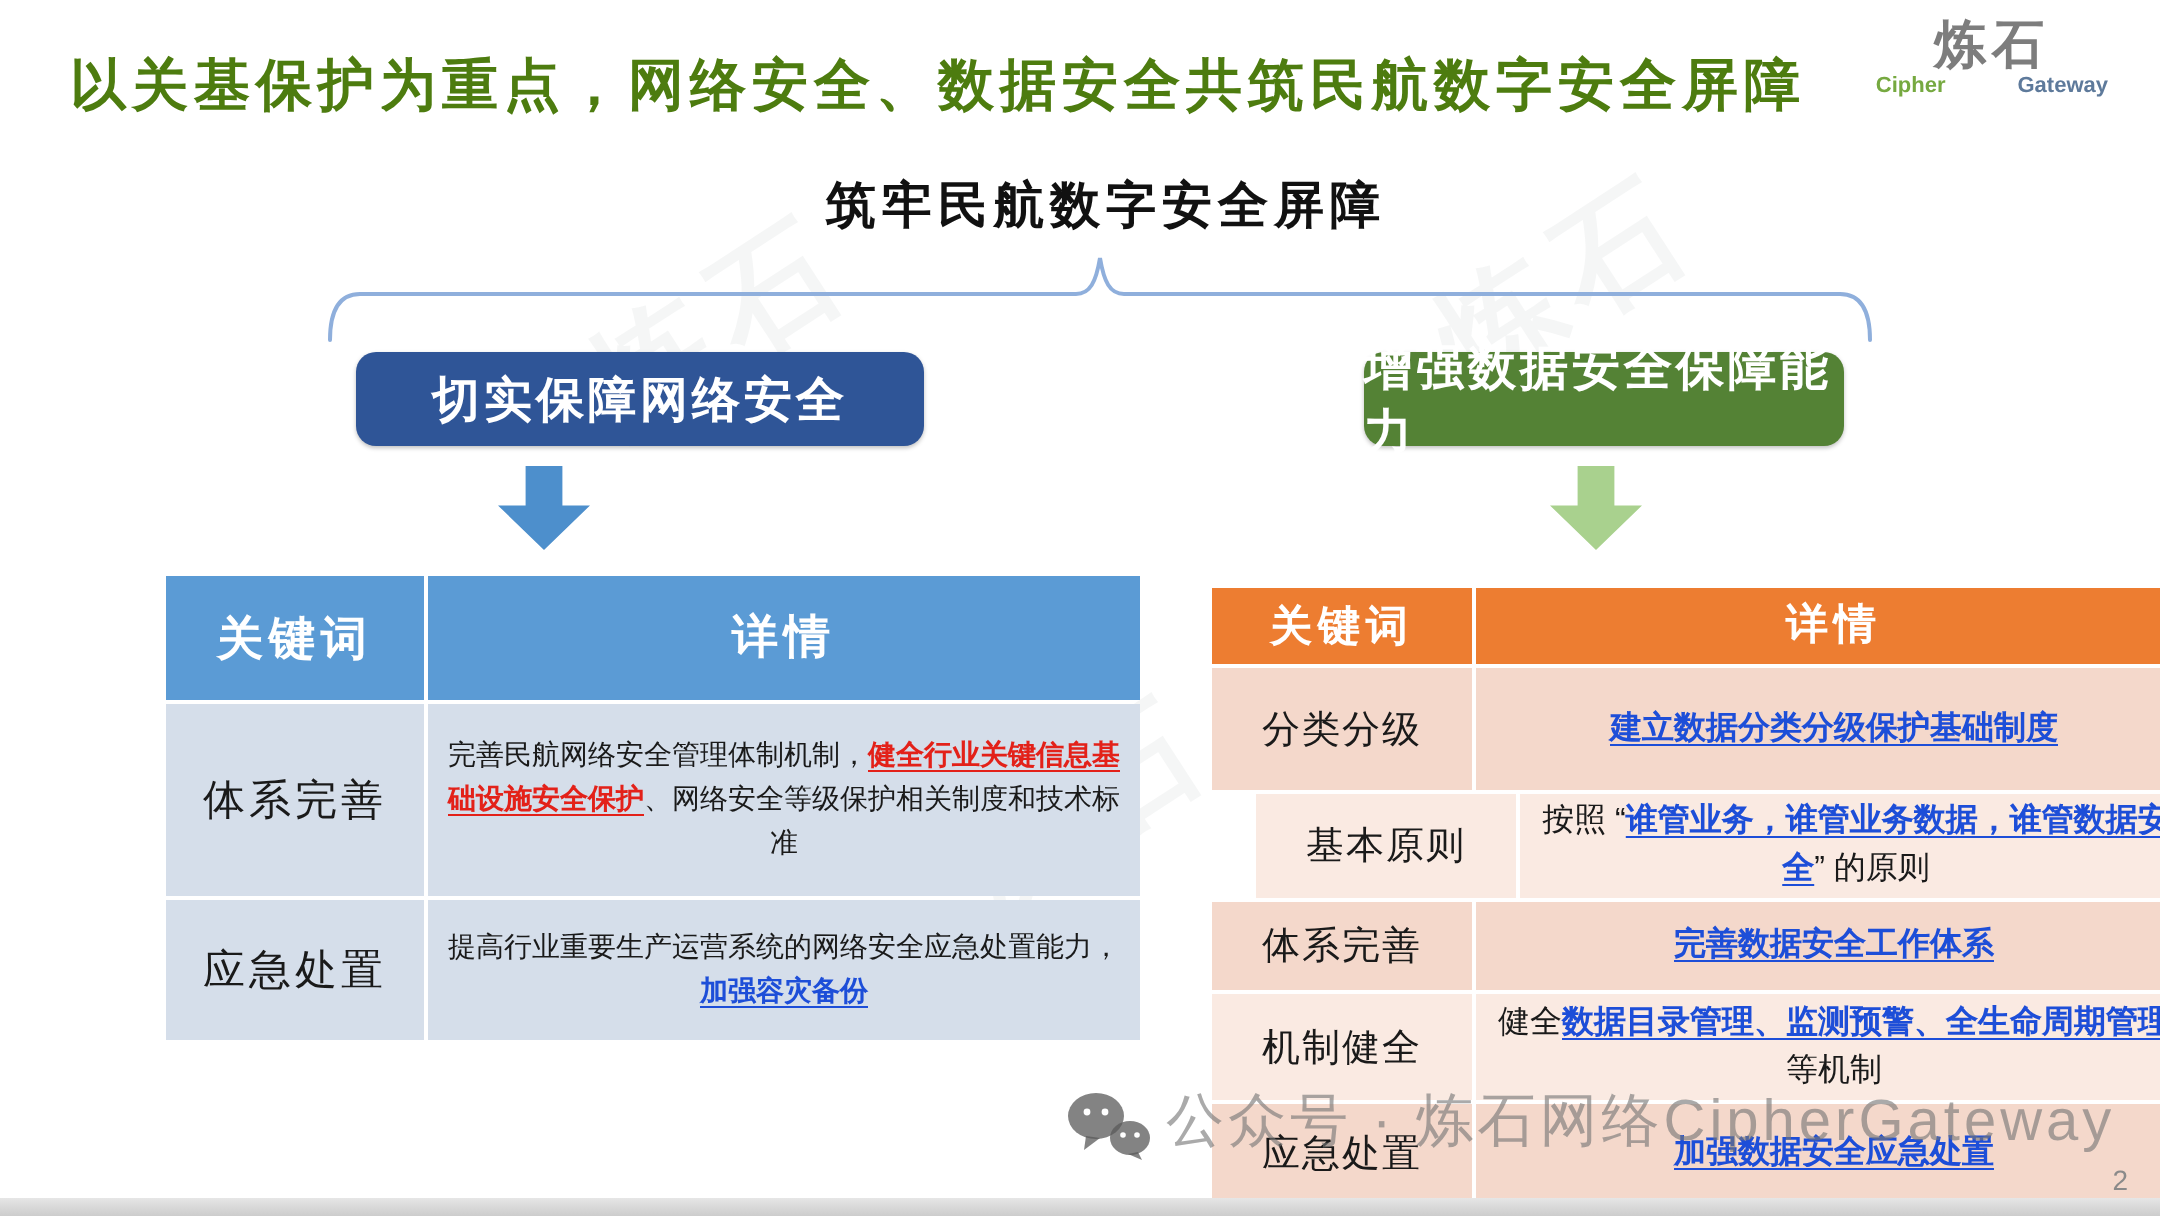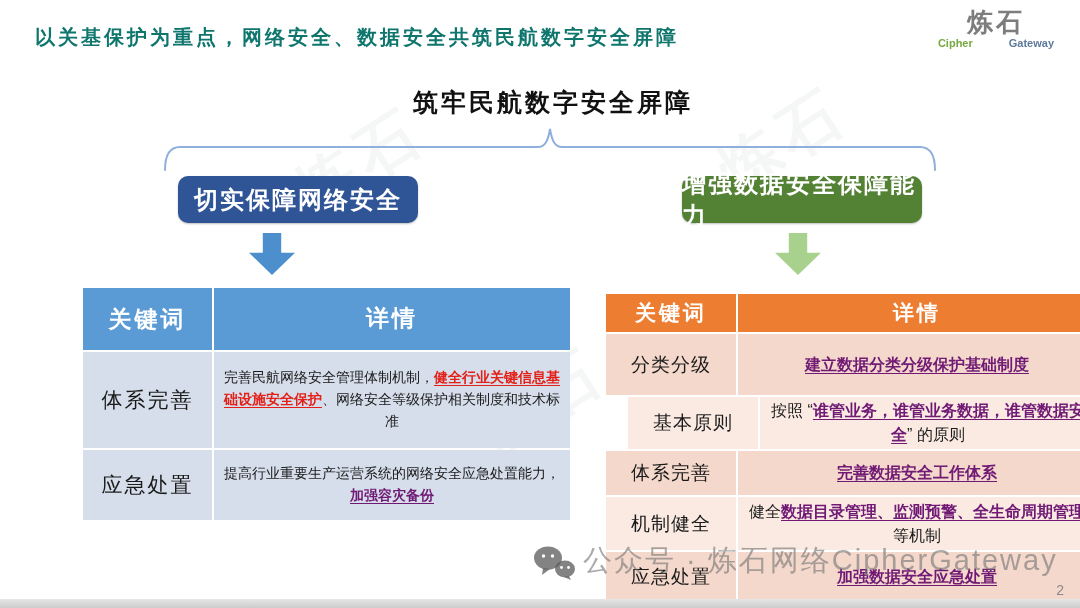--- a/index.html
+++ b/index.html
@@ -2,22 +2,22 @@
 <html><head>
 <meta charset="utf-8">
 <style>
   html,body{margin:0;padding:0;background:#ffffff;}
   .stage{
     position:relative;width:1080px;height:608px;background:#ffffff;
     overflow:hidden;font-family:"Liberation Sans","DejaVu Sans",sans-serif;color:#111;
   }
   
   .page-title{
-    position:absolute;left:35px;top:24px;font-size:20px;font-weight:bold;
-    color:#0f766e;letter-spacing:3px;white-space:nowrap;
+    position:absolute;left:35px;top:24px;font-size:28px;font-weight:bold;
+    color:#4d7c0f;letter-spacing:3px;white-space:nowrap;
   }
   .logo{position:absolute;right:26px;top:8px;text-align:center;line-height:1.1;}
   .logo-brand{font-size:26px;font-weight:bold;color:#7d7d7d;letter-spacing:3px;}
   .logo-sub{font-size:11px;font-weight:bold;letter-spacing:0;}
   .logo-sub .cipher{color:#76A940;}
   .logo-sub .gateway{color:#5E7A9B;padding-left:36px;}
   
   .subtitle{
     position:absolute;left:13px;top:86px;width:1080px;text-align:center;
     font-size:25px;font-weight:bold;color:#111;letter-spacing:3px;
@@ -30,21 +30,21 @@
   }
   .g1{left:290px;top:120px;}
   .g2{left:712px;top:100px;}
   .g3{left:470px;top:360px;}
   
   .pill{
     position:absolute;height:47px;border-radius:10px;color:#fff;font-weight:bold;
     font-size:24px;letter-spacing:2px;display:flex;align-items:center;justify-content:center;
     box-shadow:0 1px 2px rgba(0,0,0,0.25);
   }
-  .pill-network{left:178px;top:176px;width:240px;background:#2F5597;}
+  .pill-network{left:178px;top:176px;width:284px;background:#2F5597;}
   .pill-data{left:682px;top:176px;width:240px;background:#548235;}
   .block-arrow{
     position:absolute;width:46px;height:42px;
     clip-path:polygon(30% 0,70% 0,70% 47%,100% 47%,50% 100%,0 47%,30% 47%);
   }
   .arrow-network{left:249px;top:233px;background:#4D8FCC;}
   .arrow-data{left:775px;top:233px;background:#A9D18E;}
   
   .table{position:absolute;padding-left:48px;}
   .t-left{left:35px;top:288px;width:487px;}
@@ -74,21 +74,21 @@
   .t-left .tr:nth-child(3){height:70px;}
   .t-left .tr:nth-child(4){height:72px;}
   .t-right .tr:nth-child(1){height:38px;}
   .t-right .tr:nth-child(2){height:61px;}
   .t-right .tr:nth-child(3){height:52px;margin-left:22px;}
   .t-right .tr:nth-child(4){height:44px;}
   .t-right .tr:nth-child(5){height:53px;}
   .t-right .tr:nth-child(6){height:49px;}
   
   .seg-n{font-weight:normal;color:#1a1a1a;}
-  .seg-b{font-weight:bold;color:#701a75;text-decoration:underline;text-underline-offset:3px;}
+  .seg-b{font-weight:bold;color:#1d4ed8;text-decoration:underline;text-underline-offset:3px;}
   .seg-r{font-weight:bold;color:#E32119;text-decoration:underline;text-underline-offset:3px;}
   
   .wm{
     position:absolute;left:533px;top:541px;display:flex;align-items:flex-end;gap:6px;
     z-index:9;color:rgba(118,118,118,0.62);pointer-events:none;
   }
   .wm-text{font-size:29px;letter-spacing:2px;white-space:nowrap;}
   .pagenum{position:absolute;right:16px;bottom:10px;font-size:14px;color:#8a8a8a;z-index:10;}
   .bottombar{
     position:absolute;left:0;right:0;bottom:0;height:9px;z-index:11;

